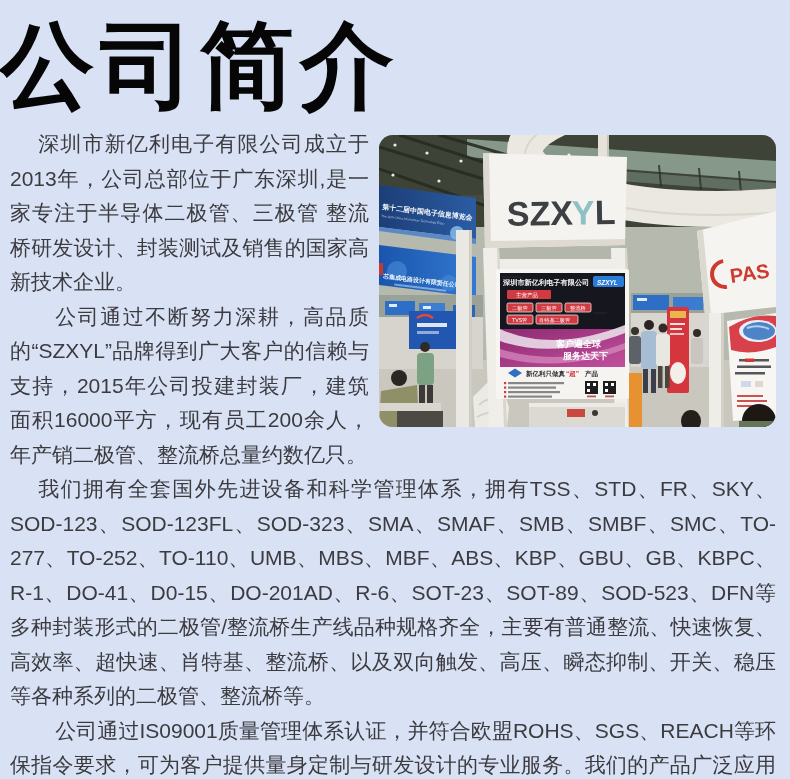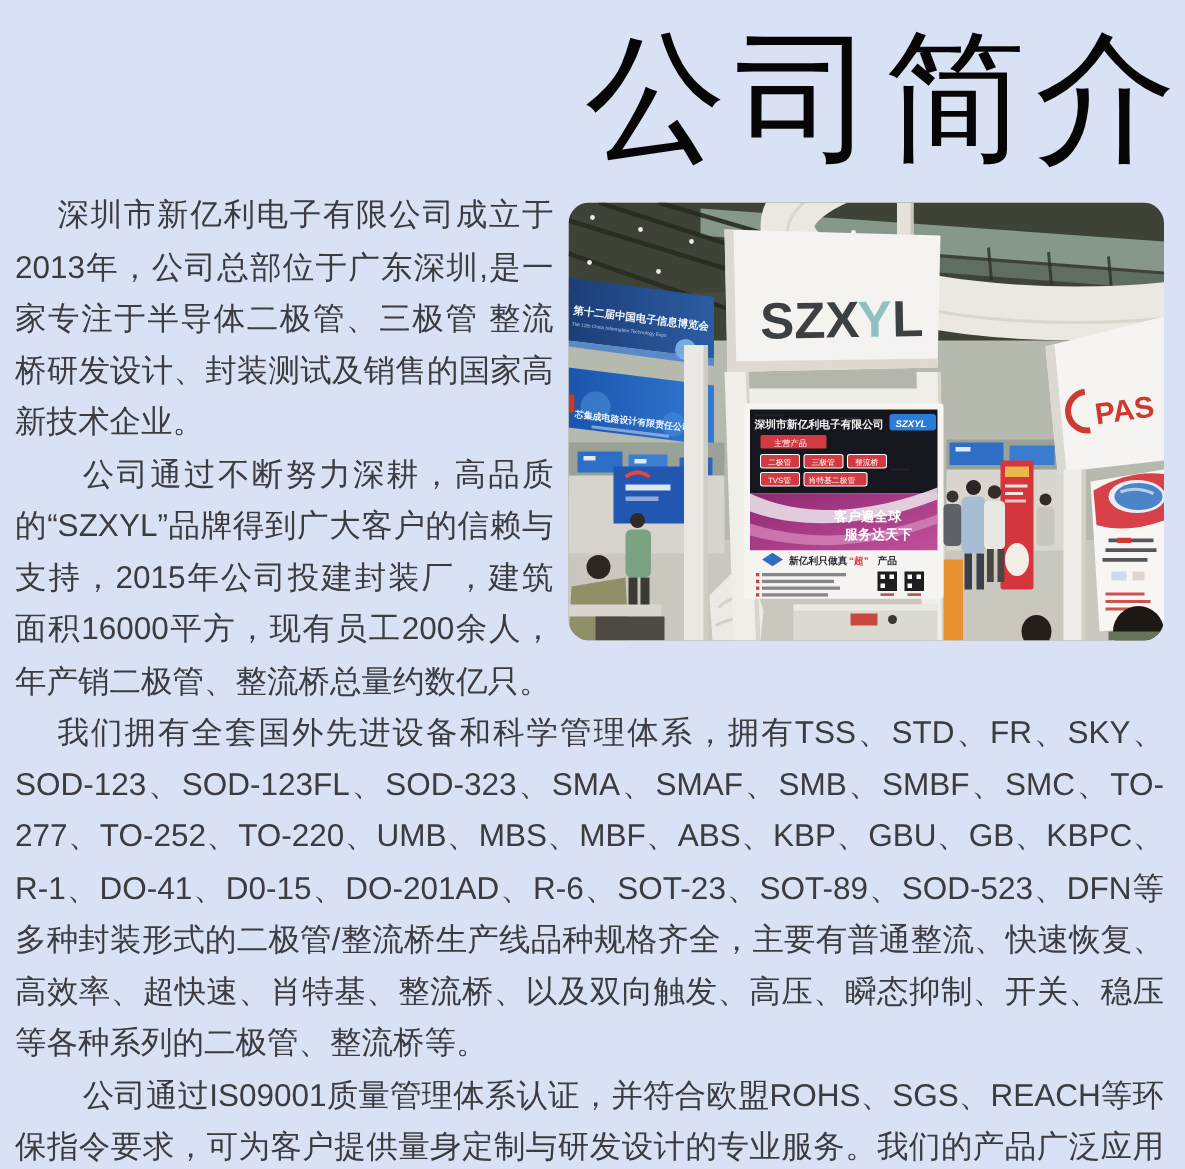--- a/index.html
+++ b/index.html
@@ -6,23 +6,23 @@
   body{
     width:790px;height:779px;
     background:#d9e2f4;
     font-family:"Liberation Sans",sans-serif;
     overflow:hidden;
   }
   .page{width:790px;height:779px;overflow:hidden;}
   .page-title{
     margin:0;
     padding:14px 0 4px 0;
-    text-align:right;
+    text-align:left;
     font-family:"Liberation Serif",serif;
-    font-weight:400;
+    font-weight:700;
     font-size:94px;
     line-height:1.12;
     letter-spacing:6px;
     color:#060606;
   }
   .article{
     padding:4px 14px 0 10px;
     font-size:21px;
     line-height:34.5px;
     color:#3b3b40;
@@ -314,18 +314,18 @@
         <g>
           <ellipse cx="312" cy="286" rx="10" ry="11" fill="#241f1a"></ellipse>
           <ellipse cx="380" cy="286" rx="17" ry="17" fill="#1d1813"></ellipse>
           <rect x="360" y="286" width="37" height="6" fill="#667457"></rect>
         </g>
       </svg>
     </div>
 
     <p>深圳市新亿利电子有限公司成立于2013年，公司总部位于广东深圳,是一家专注于半导体二极管、三极管 整流桥研发设计、封装测试及销售的国家高新技术企业。</p>
     <p class="deep">公司通过不断努力深耕，高品质的“SZXYL”品牌得到广大客户的信赖与支持，2015年公司投建封装厂，建筑面积16000平方，现有员工200余人，年产销二极管、整流桥总量约数亿只。</p>
-    <p>我们拥有全套国外先进设备和科学管理体系，拥有TSS、STD、FR、SKY、SOD-123、SOD-123FL、SOD-323、SMA、SMAF、SMB、SMBF、SMC、TO-277、TO-252、TO-220、UMB、MBS、MBF、ABS、KBP、GBU、GB、KBPC、R-1、DO-41、D0-15、DO-201AD、R-6、SOT-23、SOT-89、SOD-523、DFN等多种封装形式的二极管/整流桥生产线品种规格齐全，主要有普通整流、快速恢复、高效率、超快速、肖特基、整流桥、以及双向触发、高压、瞬态抑制、开关、稳压等各种系列的二极管、整流桥等。</p>
+    <p>我们拥有全套国外先进设备和科学管理体系，拥有TSS、STD、FR、SKY、SOD-123、SOD-123FL、SOD-323、SMA、SMAF、SMB、SMBF、SMC、TO-277、TO-252、TO-110、UMB、MBS、MBF、ABS、KBP、GBU、GB、KBPC、R-1、DO-41、D0-15、DO-201AD、R-6、SOT-23、SOT-89、SOD-523、DFN等多种封装形式的二极管/整流桥生产线品种规格齐全，主要有普通整流、快速恢复、高效率、超快速、肖特基、整流桥、以及双向触发、高压、瞬态抑制、开关、稳压等各种系列的二极管、整流桥等。</p>
     <p class="deep">公司通过IS09001质量管理体系认证，并符合欧盟ROHS、SGS、REACH等环保指令要求，可为客户提供量身定制与研发设计的专业服务。我们的产品广泛应用于消费类电子、安防、工控类、汽车电子、新能源等领域并远销欧美及东南亚地区，在客户中享有良好的口碑。</p>
 
   </div>
 
 </div>
 
 </body></html>

